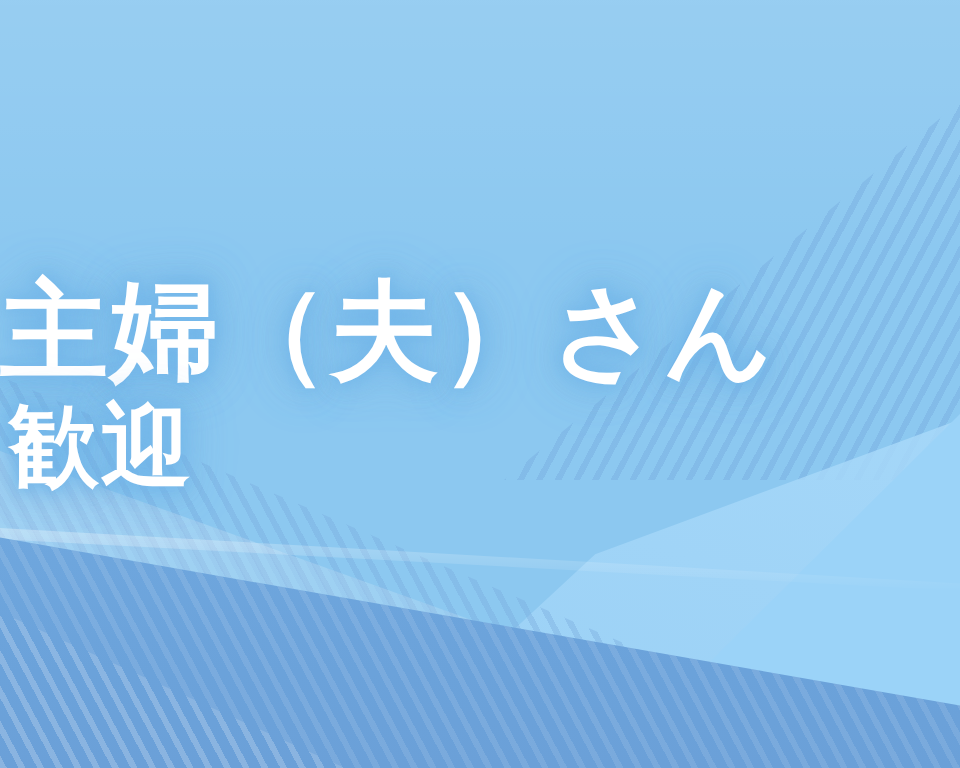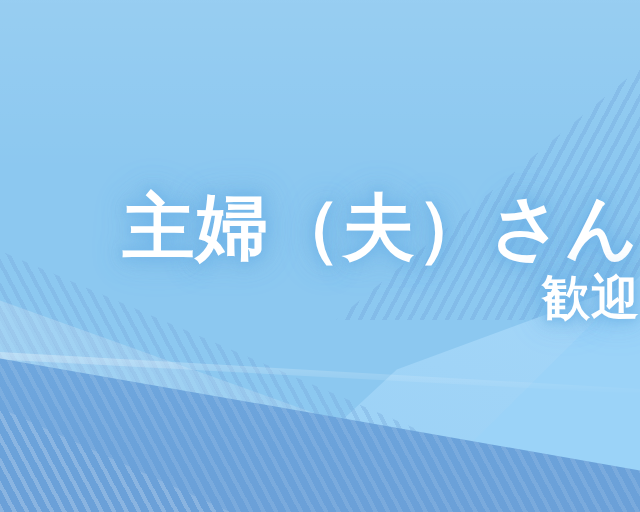--- a/index.html
+++ b/index.html
@@ -179,21 +179,21 @@
     clip-path: polygon(0% 0%, 100% 88%, 100% 100%, 0% 18%);
   }
 
   
 
   .headline {
     position: absolute;
     inset: 0;
     display: flex;
     flex-direction: column;
-    align-items: flex-end;
+    align-items: flex-start;
     justify-content: center;
     text-align: center;
     z-index: 10;
   }
 
   .headline-line {
     color: #ffffff;
     font-weight: 700;
     letter-spacing: 0.02em;
     line-height: 1.12;
@@ -204,21 +204,21 @@
       0 0 24px rgba(105, 175, 230, 0.60),
       0 0 36px rgba(100, 170, 228, 0.40);
   }
 
   .line-1 {
     font-size: 72px;
     margin-bottom: 4px;
   }
 
   .line-2 {
-    font-size: 48px;
+    font-size: 60px;
     margin-left: 6px;
   }
 </style>
 </head>
 <body>
 
 <div class="banner">
 
   <div class="bg-layer">
     <div class="highlight-top"></div>

